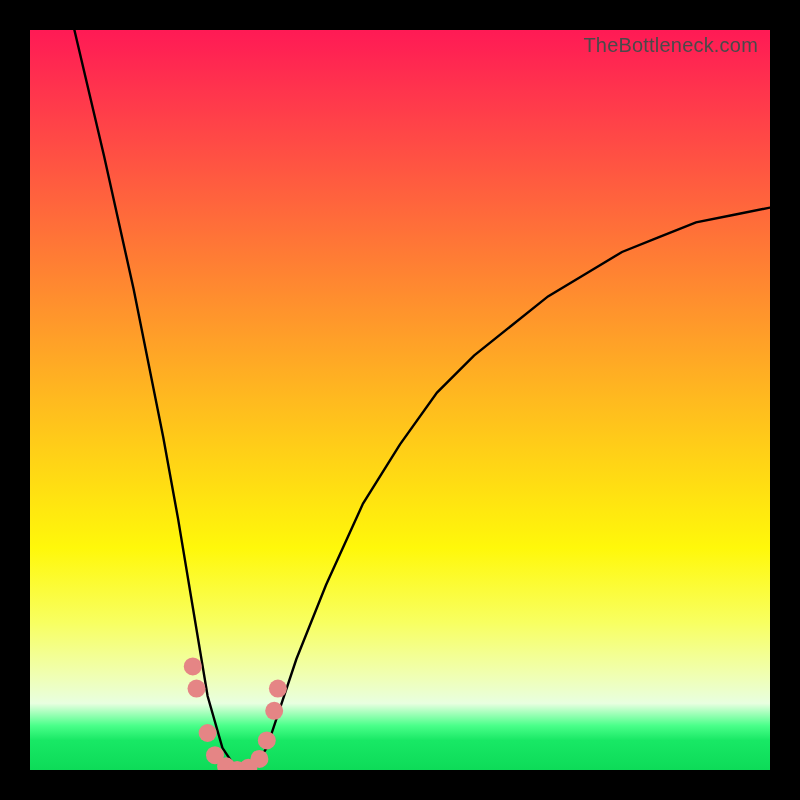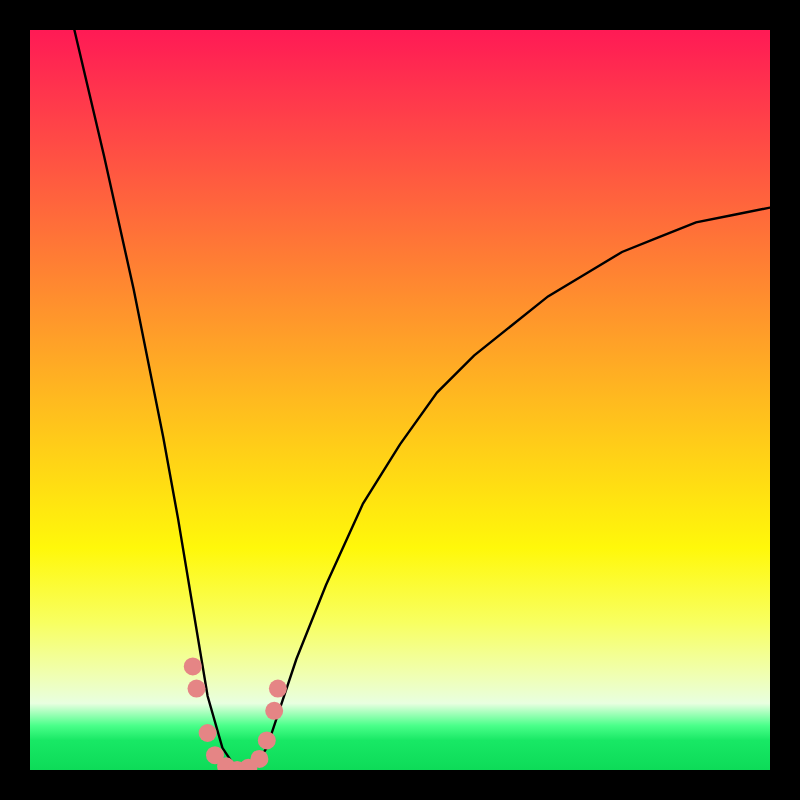--- a/index.html
+++ b/index.html
@@ -59,20 +59,21 @@
   }
   .marker {
     fill: #e58585;
     stroke: none;
   }
 </style>
 </head>
 <body>
 
 <div class="frame">
+  <div class="watermark">TheBottleneck.com</div>
   <svg class="plot" viewBox="0 0 740 740">
     <path id="curve-path" class="curve" d="M44.4 0.0 L74.0 125.8 L103.6 259.0 L133.2 407.0 L148.0 488.4 L162.8 577.2 L177.6 666.0 L192.4 717.8 L207.2 740.0 L222.0 740.0 L236.8 717.8 L251.6 673.4 L266.4 629.0 L296.0 555.0 L333.0 473.6 L370.0 414.4 L407.0 362.6 L444.0 325.6 L481.0 296.0 L518.0 266.4 L555.0 244.2 L592.0 222.0 L629.0 207.2 L666.0 192.4 L703.0 185.0 L740.0 177.6"></path>
     <g id="marker-group">
         <circle cx="162.8" cy="636.4" r="9" class="marker" fill="#e58585"></circle>
         <circle cx="166.5" cy="658.6" r="9" class="marker" fill="#e58585"></circle>
         <circle cx="177.6" cy="703.0" r="9" class="marker" fill="#e58585"></circle>
         <circle cx="185.0" cy="725.2" r="9" class="marker" fill="#e58585"></circle>
         <circle cx="196.1" cy="736.3" r="9" class="marker" fill="#e58585"></circle>
         <circle cx="207.2" cy="740.0" r="9" class="marker" fill="#e58585"></circle>
         <circle cx="218.3" cy="737.8" r="9" class="marker" fill="#e58585"></circle>

